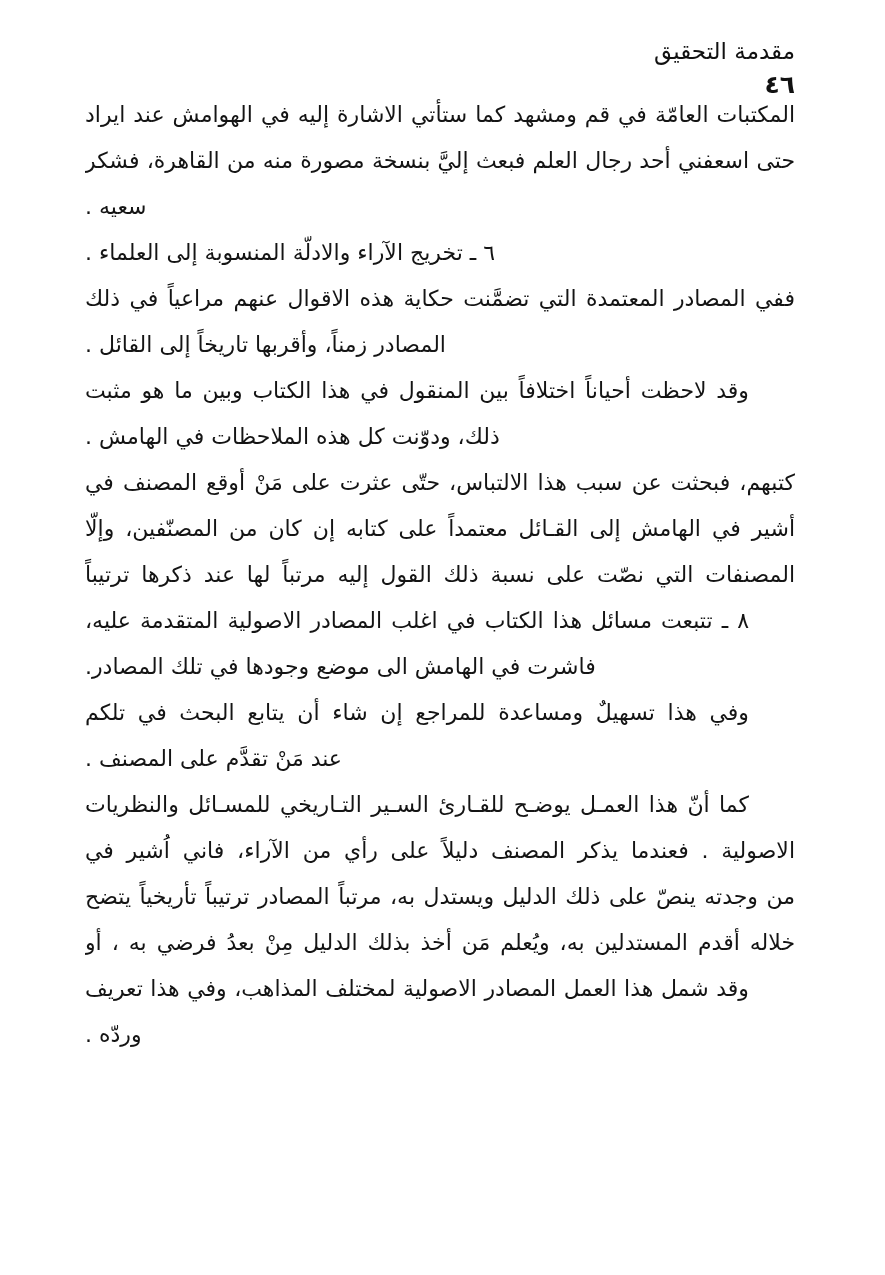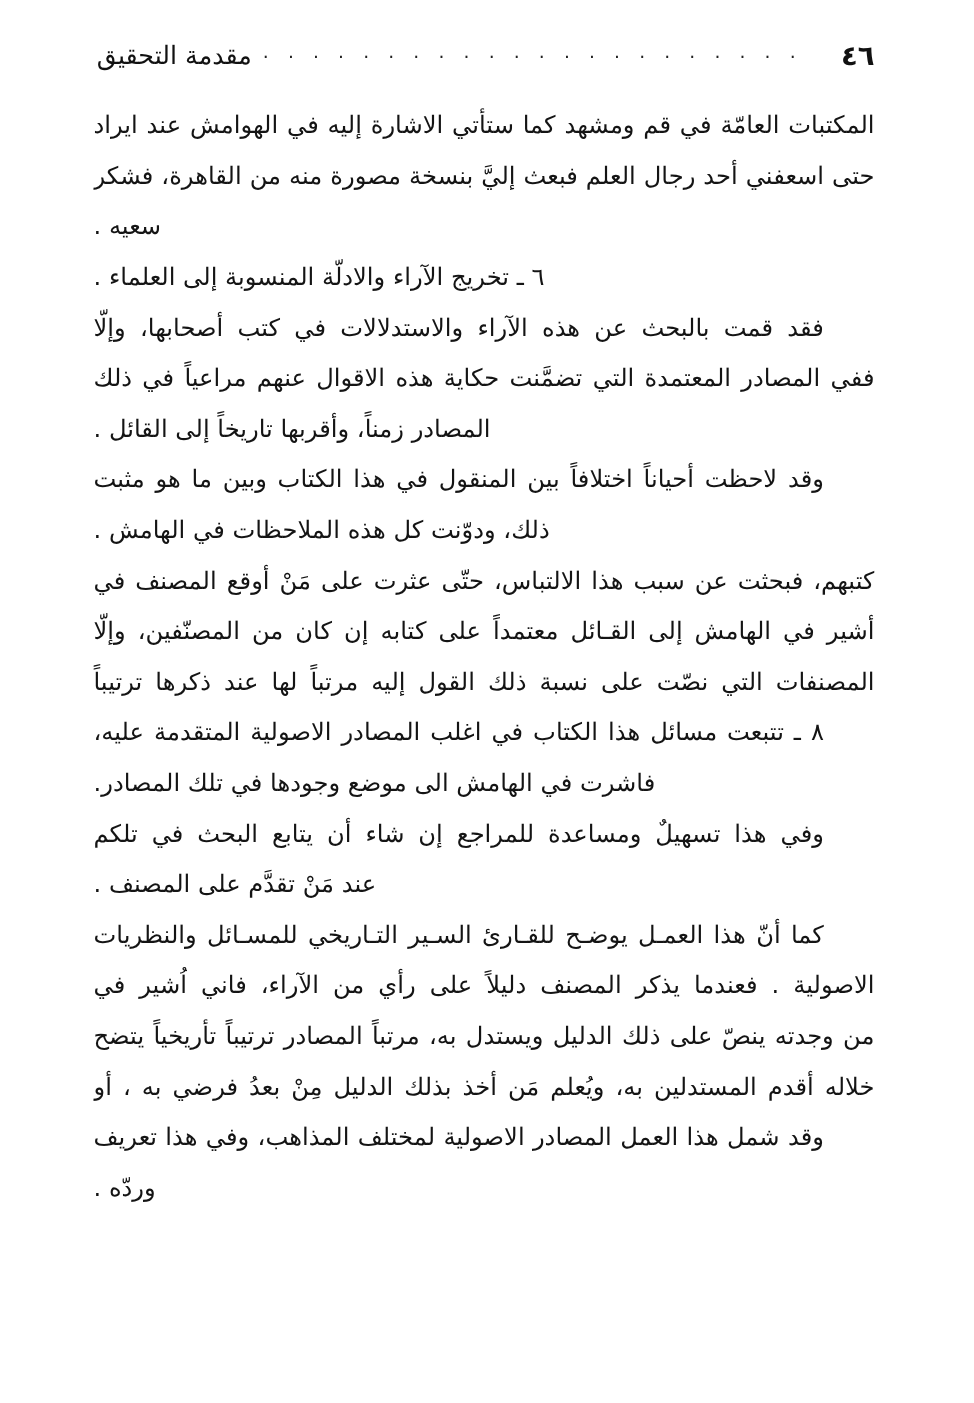--- a/index.html
+++ b/index.html
@@ -14,20 +14,21 @@
     background: #ffffff;
     direction: rtl;
     font-family: "DejaVu Sans", sans-serif;
     color: #141414;
     overflow: hidden;
     box-sizing: border-box;
   }
   
   .running-header {
     display: flex;
+    flex-direction: column;
     direction: ltr;           
     align-items: flex-end;
     padding: 34px 90px 0 88px;
     height: 34px;
     line-height: 34px;
   }
   .header-title {
     font-size: 23px;
     white-space: nowrap;
     direction: rtl;
@@ -83,21 +84,20 @@
     <span class="header-title">مقدمة التحقيق</span>
     <span class="dot-leader">. . . . . . . . . . . . . . . . . . . . . . . . . . . . . . . . . . . . . . . . . . . . . . . . . . . . . . . . . . . .</span>
     <span class="page-number">٤٦</span>
   </div>
 
   <div class="page-body">
       <div class="line justify">المكتبات العامّة في قم ومشهد كما ستأتي الاشارة إليه في الهوامش عند ايراد اسمائها .</div>
       <div class="line justify">حتى اسعفني أحد رجال العلم فبعث إليَّ بنسخة مصورة منه من القاهرة، فشكر الله</div>
       <div class="line">سعيه .</div>
       <div class="line indent">٦ ـ تخريج الآراء والادلّة المنسوبة إلى العلماء .</div>
-      <div class="line justify indent">فقد قمت بالبحث عن هذه الآراء والاستدلالات في كتب أصحابها، وإلّا</div>
       <div class="line justify">ففي المصادر المعتمدة التي تضمَّنت حكاية هذه الاقوال عنهم مراعياً في ذلك أقدم</div>
       <div class="line">المصادر زمناً، وأقربها تاريخاً إلى القائل .</div>
       <div class="line justify indent">وقد لاحظت أحياناً اختلافاً بين المنقول في هذا الكتاب وبين ما هو مثبت في</div>
       <div class="line">ذلك، ودوّنت كل هذه الملاحظات في الهامش .</div>
       <div class="line justify">كتبهم، فبحثت عن سبب هذا الالتباس، حتّى عثرت على مَنْ أوقع المصنف في</div>
       <div class="line justify">أشير في الهامش إلى القـائل معتمداً على كتابه إن كان من المصنّفين، وإلّا فعلى</div>
       <div class="line justify">المصنفات التي نصّت على نسبة ذلك القول إليه مرتباً لها عند ذكرها ترتيباً تأريخياً .</div>
       <div class="line justify indent">٨ ـ تتبعت مسائل هذا الكتاب في اغلب المصادر الاصولية المتقدمة عليه،</div>
       <div class="line">فاشرت في الهامش الى موضع وجودها في تلك المصادر.</div>
       <div class="line justify indent">وفي هذا تسهيلٌ ومساعدة للمراجع إن شاء أن يتابع البحث في تلكم المسائل</div>

